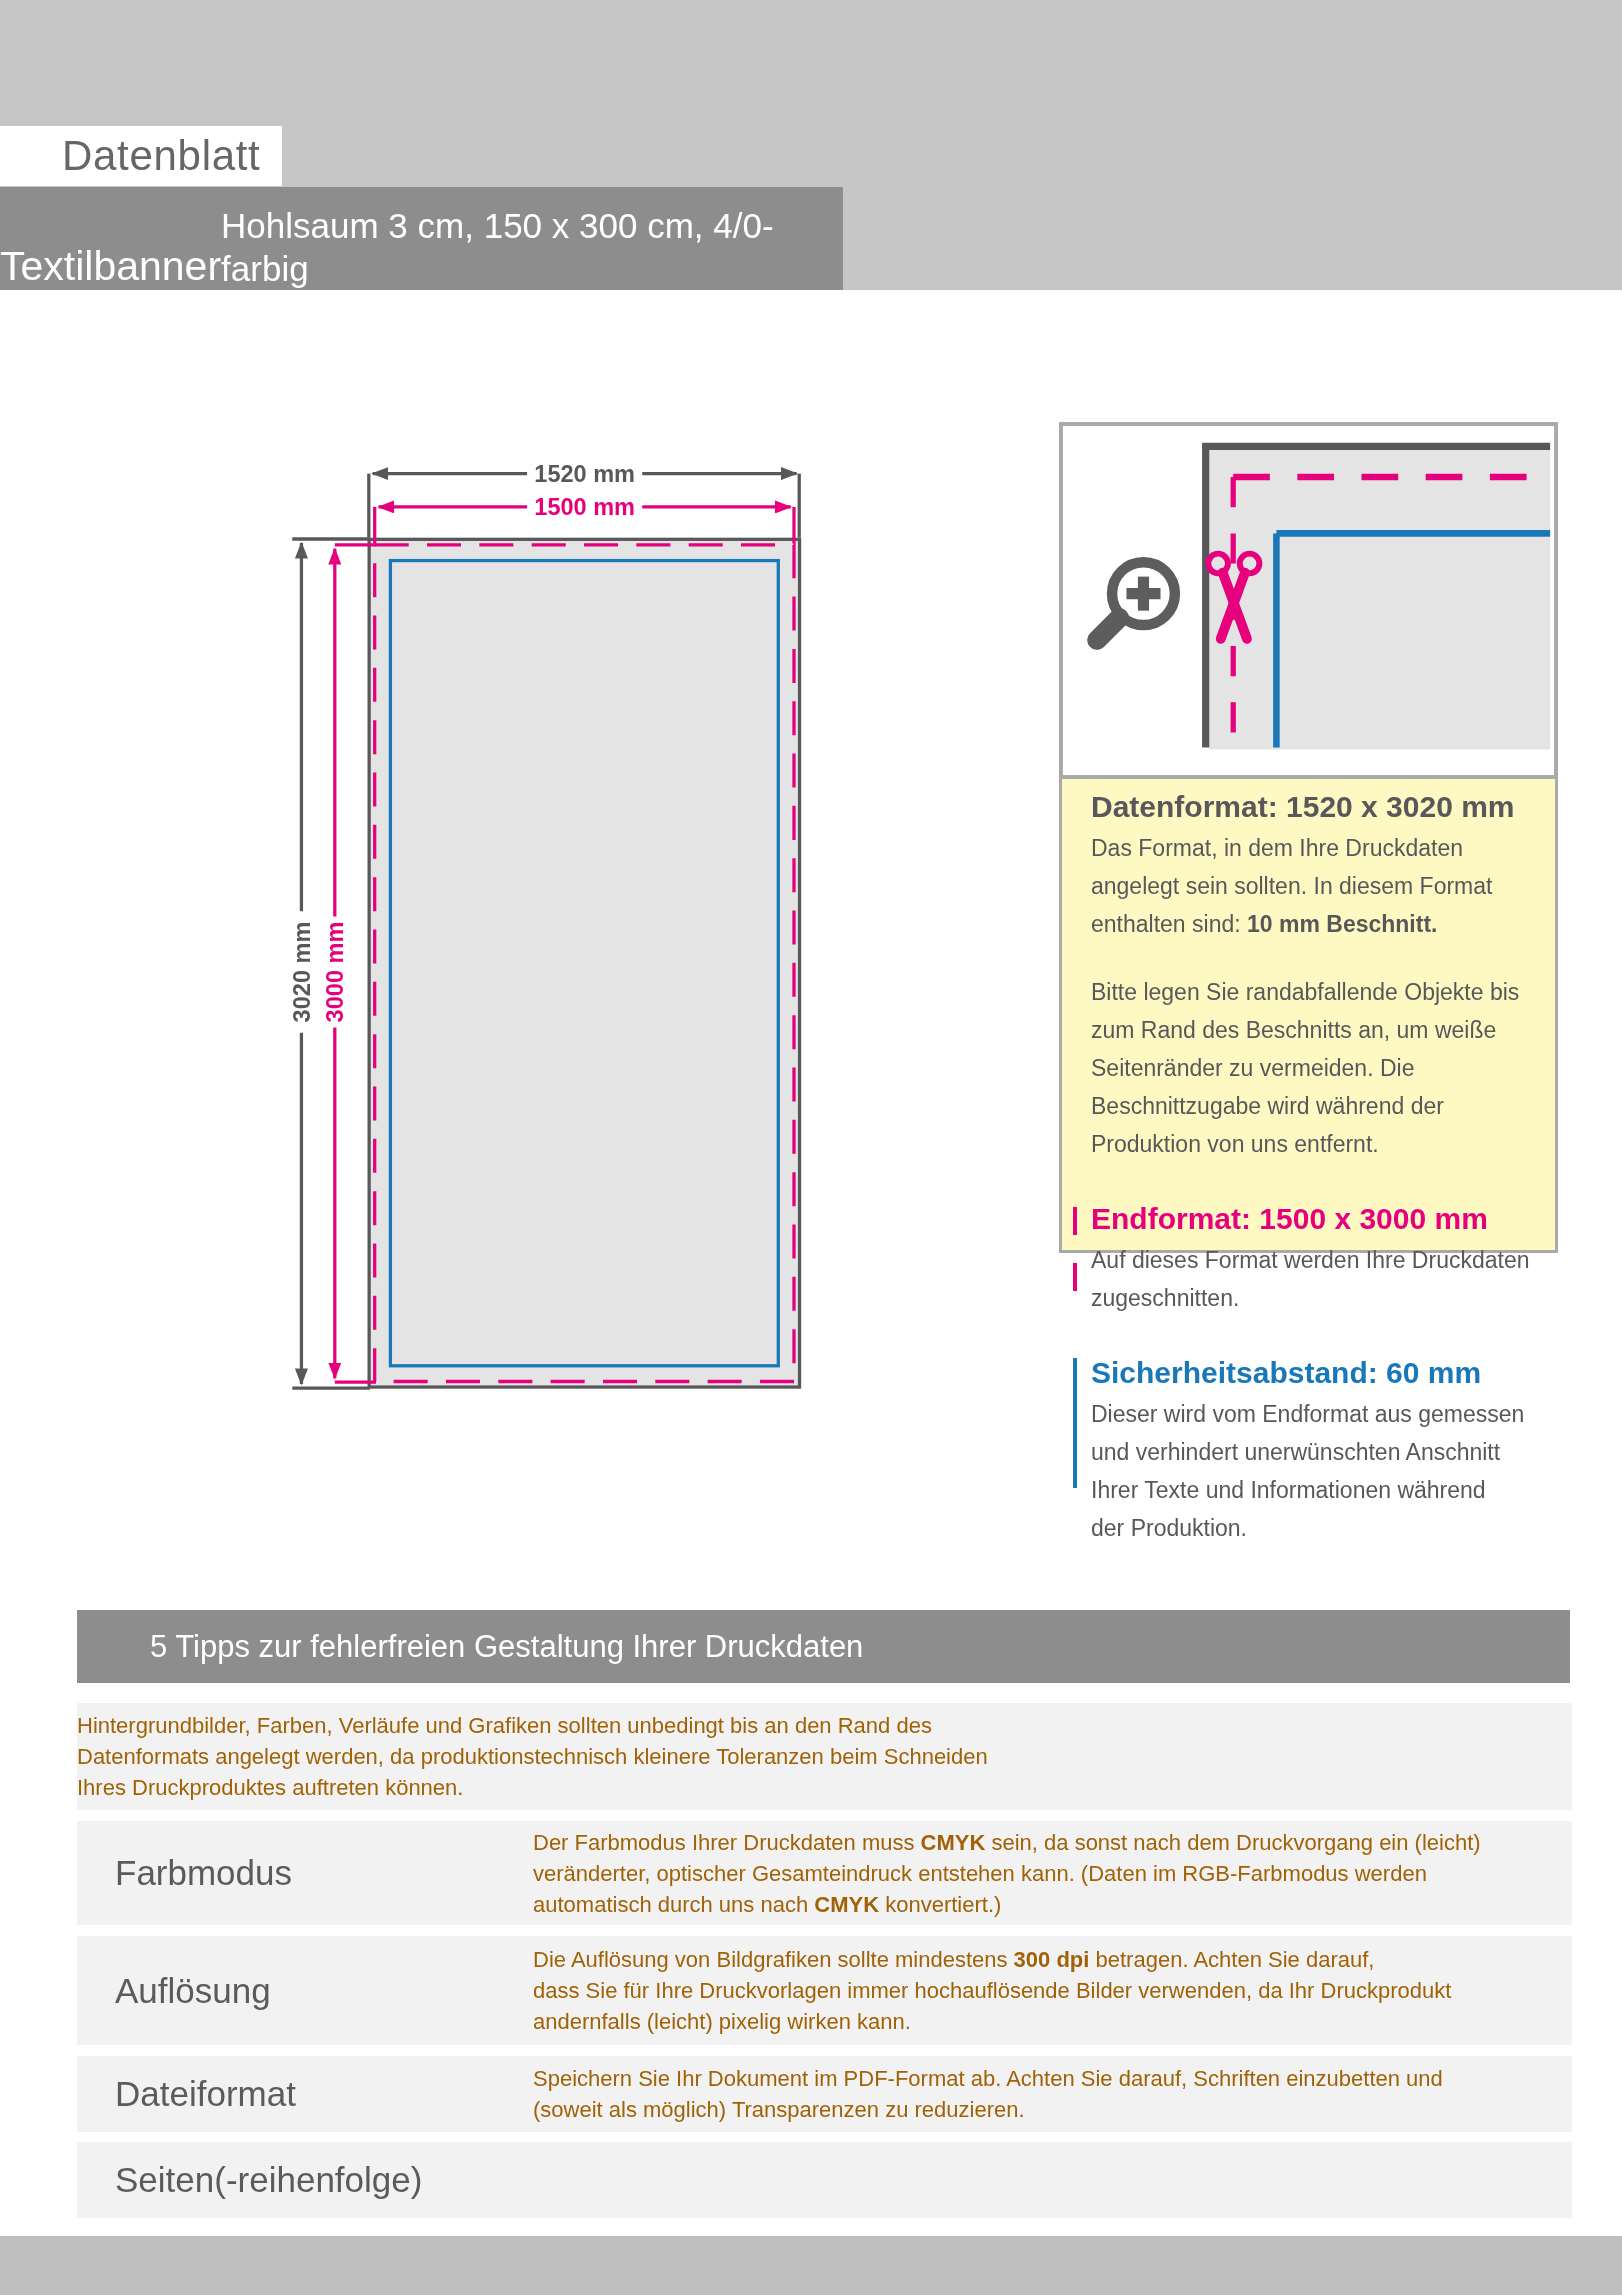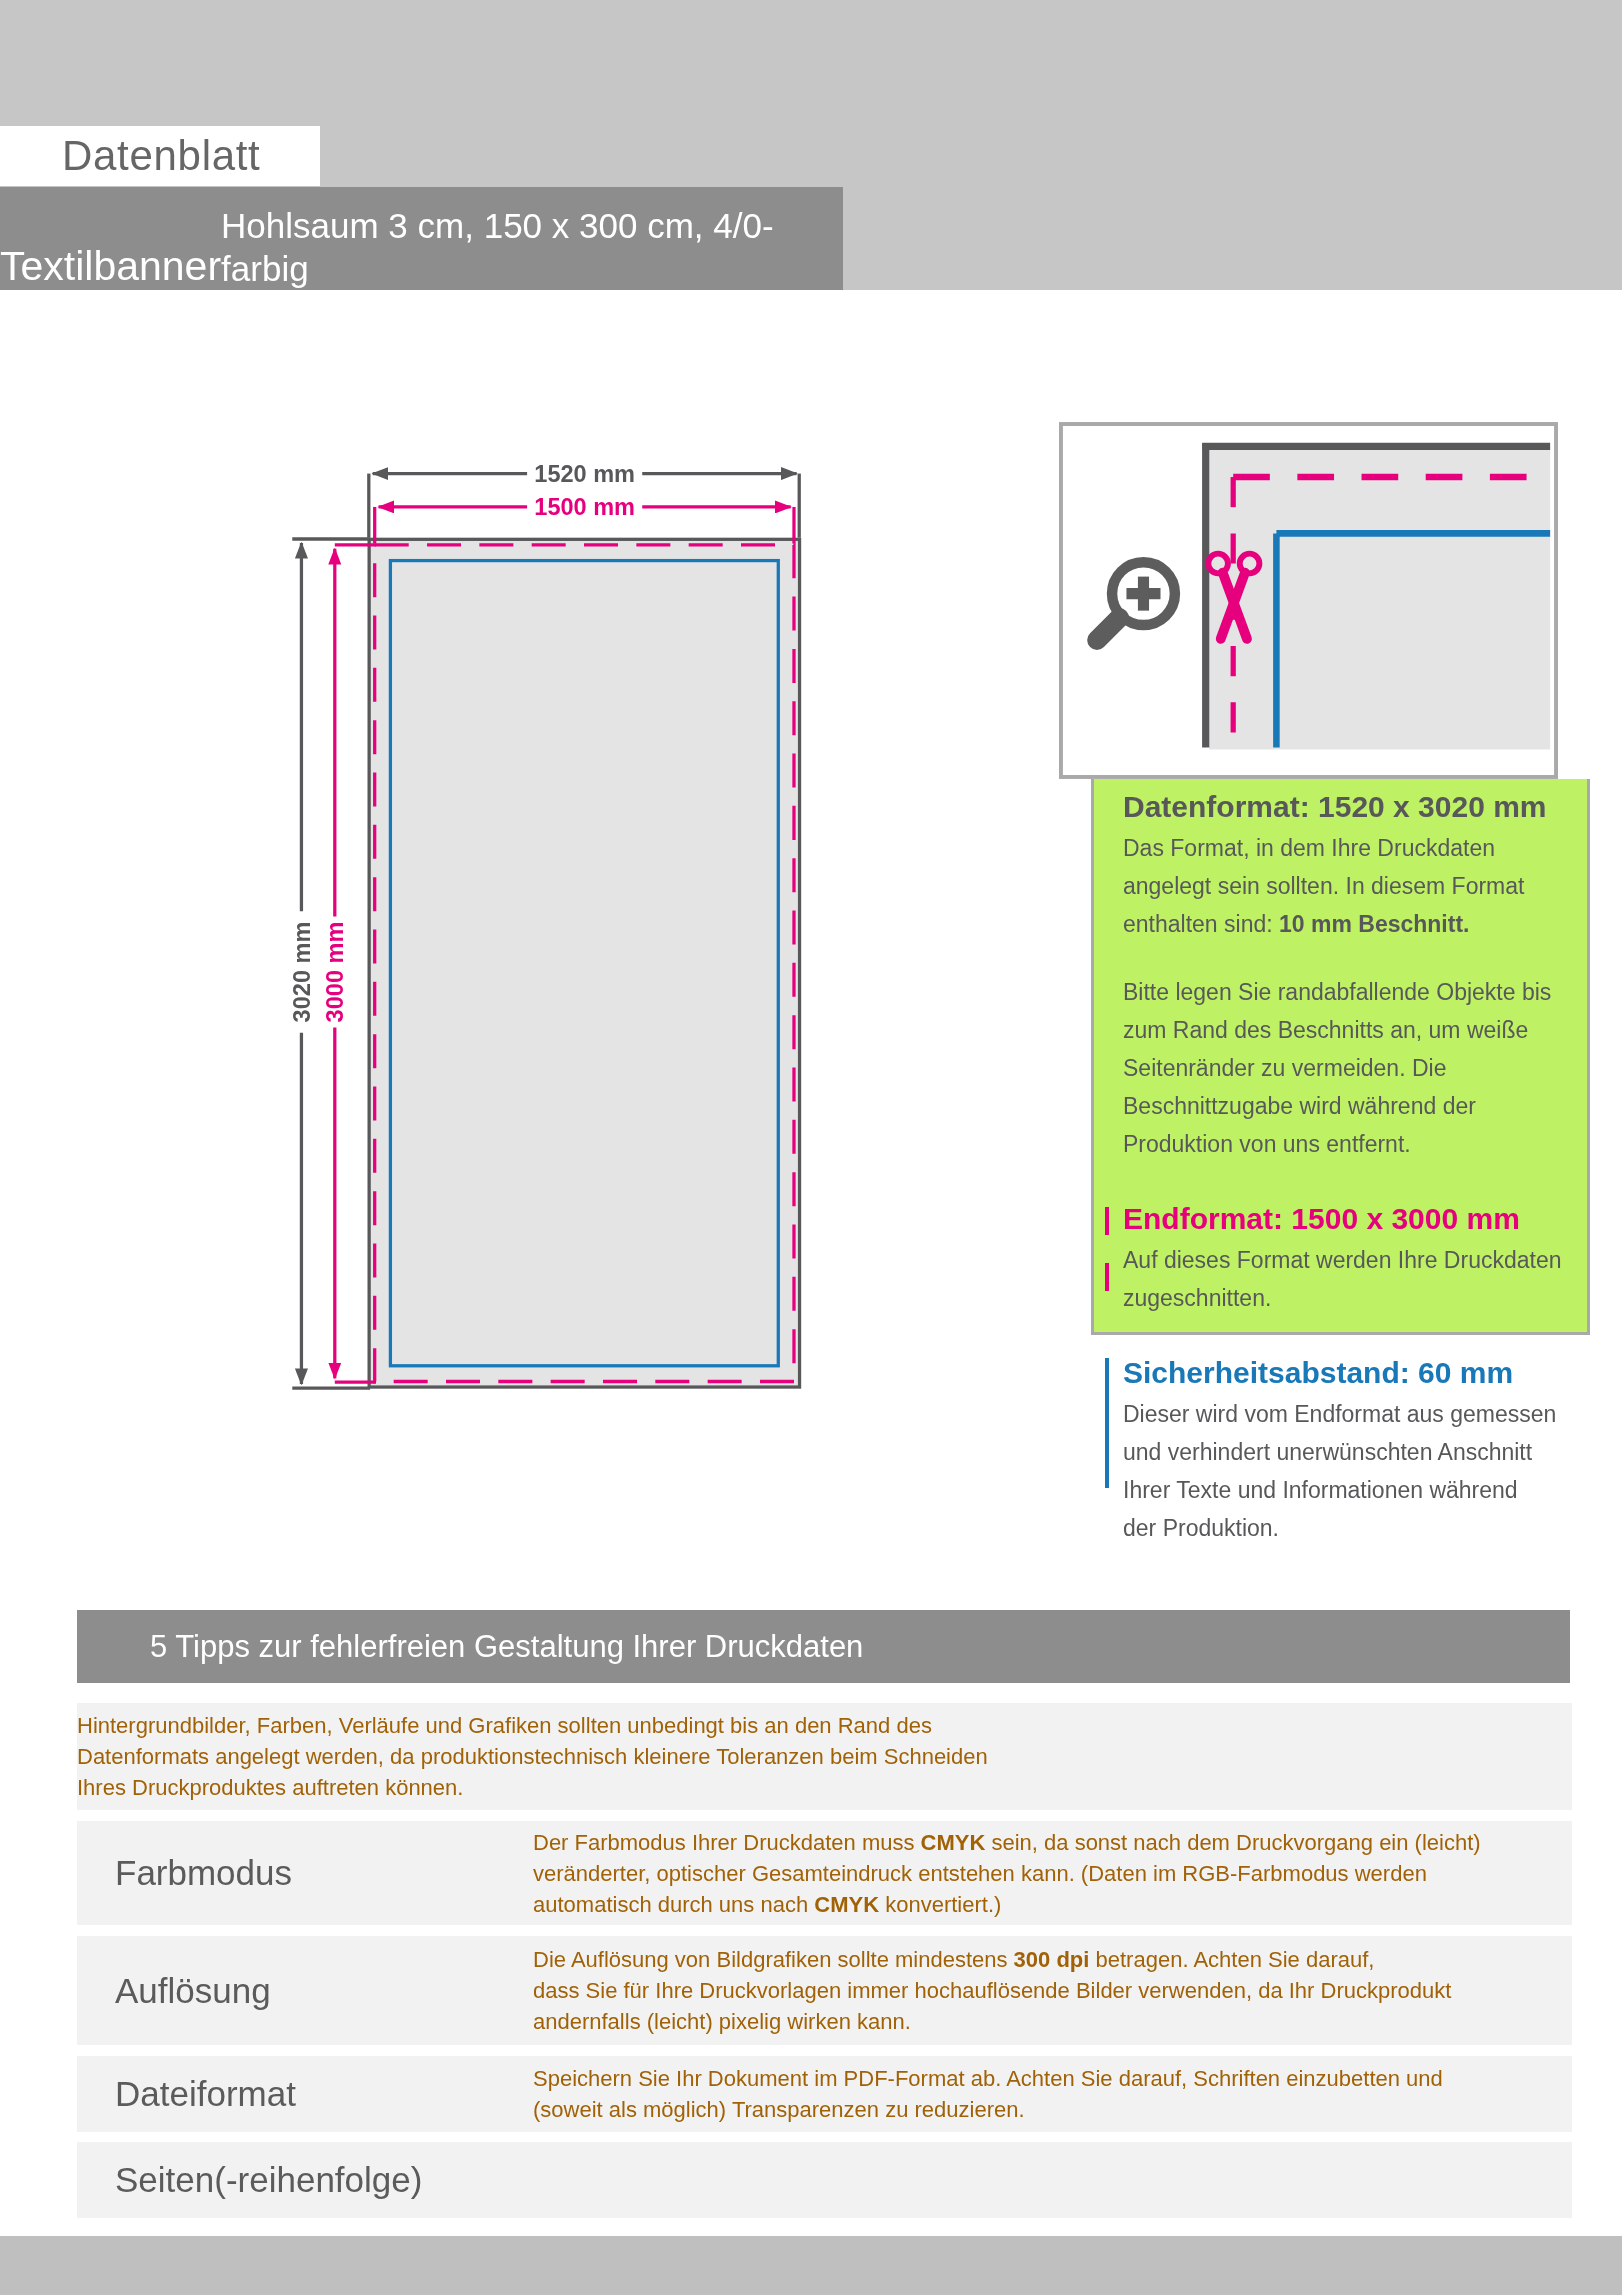--- a/index.html
+++ b/index.html
@@ -2,37 +2,37 @@
 <html style="font-size:10.5px"><head>
 <meta charset="utf-8">
 <style>
   * { margin:0; padding:0; box-sizing:border-box; }
   html,body { width:1623px; height:2295px; background:#ffffff;
     font-family:"Liberation Sans", sans-serif; color:#58585a; }
   .abs { position:absolute; }
 
   
   .top-band { left:0; top:0; width:1623px; height:290px; background:#c6c6c6; }
-  .datenblatt-box { left:0; top:126px; width:320px; height:60px; background:#ffffff;
+  .datenblatt-box { left:0; top:126px; width:282px; height:60px; background:#ffffff;
     display:flex; align-items:center; padding-left:62px; }
   .datenblatt-box span { font-size:42px; color:#666666; letter-spacing:0.7px; }
   .title-bar { left:0; top:187px; width:843px; height:103px; background:#8d8d8d;
     display:flex; flex-direction:row; justify-content:center; align-items:flex-end;
     padding-right:50px; color:#ffffff; }
   .title-bar .product { font-size:41px; line-height:47px; }
   .title-bar .subtitle { font-size:35px; line-height:43px; }
 
   
   svg text { font-family:"Liberation Sans", sans-serif; }
   .dim-label { font-size:36px; font-weight:bold; }
 
   
-  .info-panel { left:1059px; top:779px; width:499px; height:556px;
-    background:#bef264; border:3.9px solid #a9a9a9; border-top:none;
-    padding:10.5px 19.6px 0 29px;margin-left:32px; }
+  .info-panel { left:1059px; top:779px; width:499px; height:474px;
+    background:#fef9c3; border:3.9px solid #a9a9a9; border-top:none;
+    padding:10.5px 19.6px 0 29px; }
   .info-panel h3 { font-size:30px; font-weight:bold; color:#58585a; margin:0 0 5.2px 0; }
   .info-panel h3.mag { color:#e6007e; }
   .info-panel h3.blu { color:#1878b8; }
   .info-panel p { font-size:23px; line-height:38px; color:#58585a; white-space:pre; margin:0; }
   .p-gap { margin-bottom:30px !important; }
   .info-block { position:relative; margin-top:39px; }
   .info-block.endformat::before { content:""; position:absolute; left:-17.7px; top:5.2px;
     width:3.9px; height:85px;
     background:repeating-linear-gradient(to bottom, #e6007e 0 28px, transparent 28px 56px); }
   .info-block.sicherheit::before { content:""; position:absolute; left:-17.7px; top:2.6px;

